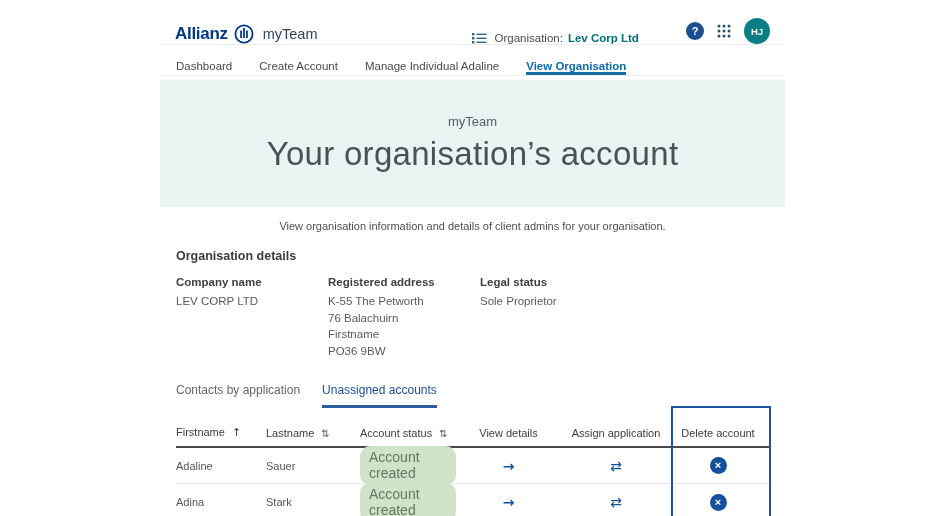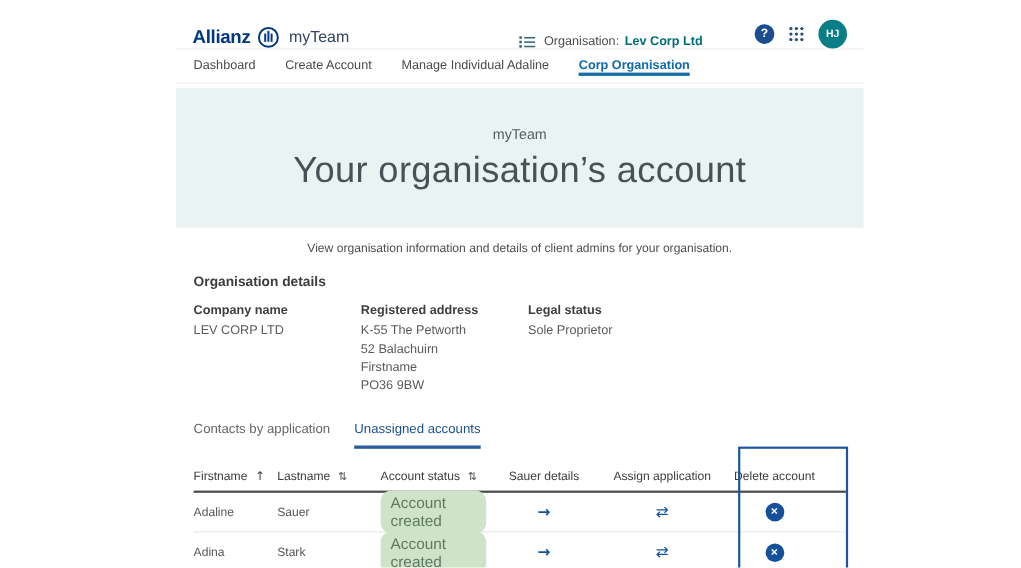--- a/index.html
+++ b/index.html
@@ -16,21 +16,21 @@
   .org-select { display:flex; align-items:center; margin-left:155px; cursor:pointer;margin-top:32px; }
   .org-icon { margin-right:7px; display:flex; align-items:center; }
   .org-label { font-size:11.5px; color:#4a4a4a; }
   .org-value { font-size:11.5px; font-weight:bold; color:#006d78; margin-left:5px; }
   .top-actions { margin-left:auto; display:flex; align-items:center; gap:13px; }
   .help-btn { width:18px; height:18px; border-radius:50%; background:#1b4e8f; color:#fff; font-size:11px; font-weight:bold; display:flex; align-items:center; justify-content:center; cursor:pointer; }
   .grid-btn { display:flex; align-items:center; cursor:pointer; }
   .avatar { width:26px; height:26px; border-radius:50%; background:#0a7e86; color:#fff; font-size:9.5px; font-weight:bold; display:flex; align-items:center; justify-content:center; cursor:pointer; }
 
   
-  .nav { display:flex; align-items:center; height:31px; padding:0 16px; border-bottom:1px solid #ededed; gap:27px; }
+  .nav { display:flex; align-items:flex-end; height:31px; padding:0 16px; border-bottom:1px solid #ededed; gap:27px; }
   .nav-item { display:flex; align-items:center; font-size:11.5px; color:#4a4a4a; border-bottom:3px solid transparent; cursor:pointer; padding-top:2px; }
   .nav-item.active { color:#0e6aa8; font-weight:bold; border-bottom-color:#166ea6; }
 
   
   .hero { margin-top:4px; height:127px; background:#e8f3f2; display:flex; flex-direction:column; align-items:center; justify-content:center; }
   .hero-eyebrow { font-size:13px; color:#546064; margin-bottom:6px; }
   .hero-title { font-size:33px; font-weight:300; color:#475257; letter-spacing:0.3px; }
 
   .intro { margin-top:13px; text-align:center; font-size:11px; color:#4e4e4e; }
 
@@ -47,21 +47,21 @@
   .tabs { margin:24px 16px 0; display:flex; gap:22px; border-bottom:1px solid transparent; }
   .tab { font-size:12px; color:#666; padding-bottom:8px; border-bottom:3px solid transparent; cursor:pointer; }
   .tab.active { color:#1b4f93; font-weight:normal; border-bottom-color:#2b5d9e; }
 
   
   .table { margin:10px 16px 0; width:593px; position:relative; }
   .trow { display:flex; align-items:center; }
   .thead { height:29px; border-bottom:2px solid #4a4a4a; font-size:11px; color:#3d3d3d; }
   .tbody-row { height:36px; font-size:11px; color:#565656; }
   .tbody-row.sep { border-bottom:1px solid #e6e6e6; }
-  .c0 { width:76px; } .c1 { width:94px; } .c2 { width:96px; }
+  .c0 { width:90px; } .c1 { width:94px; } .c2 { width:96px; }
   .c3 { width:105px; text-align:center; } .c4 { width:110px; text-align:center; } .c5 { width:94px; text-align:center; }
   .sort { font-family:"DejaVu Sans", sans-serif; color:#3c3c3c; margin-left:7px; font-size:11px; }
   .sort-both { font-size:10px; color:#555; }
   .glyph { font-family:"DejaVu Sans", sans-serif; }
   .pill { display:inline-block; background:#cfe3c9; color:#5e7a61; border-radius:10px; padding:3px 9px 4px; font-size:14px; }
   .go-arrow { color:#14519b; font-weight:bold; font-size:14px; cursor:pointer; }
   .assign-arrows { color:#14519b; font-size:14px; cursor:pointer; }
   .delete-btn { display:inline-flex; width:17px; height:17px; border-radius:50%; background:#15509c; color:#fff; font-size:11px; font-weight:bold; align-items:center; justify-content:center; cursor:pointer; line-height:1; }
   .col-highlight { position:absolute; left:495px; top:-13px; width:100px; height:calc(100% + 15px); border:2px solid #1d53a0; pointer-events:none; }
 </style>
@@ -122,41 +122,41 @@
         <div class="avatar">
           <span>HJ</span>
         </div>
       </div>
     </div>
 
     <div class="nav">
       <div class="nav-item">Dashboard</div>
       <div class="nav-item">Create Account</div>
       <div class="nav-item">Manage Individual Adaline</div>
-      <div class="nav-item active">Corp Organisation</div>
+      <div class="nav-item active">View Organisation</div>
     </div>
 
     <div class="hero">
       <div class="hero-eyebrow">myTeam</div>
       <div class="hero-title">Your organisation’s account</div>
     </div>
 
     <div class="intro">View organisation information and details of client admins for your organisation.</div>
 
     <div class="org-details">
       <div class="od-heading">Organisation details</div>
       <div class="od-fields">
         <div class="od-field-0">
           <div class="od-label">Company name</div>
           <div class="od-line">LEV CORP LTD</div>
         </div>
         <div class="od-field-1">
           <div class="od-label">Registered address</div>
           <div class="od-line">K-55 The Petworth</div>
-          <div class="od-line">52 Balachuirn</div>
+          <div class="od-line">76 Balachuirn</div>
           <div class="od-line">Firstname</div>
           <div class="od-line">PO36 9BW</div>
         </div>
         <div class="od-field-2">
           <div class="od-label">Legal status</div>
           <div class="od-line">Sole Proprietor</div>
         </div>
       </div>
     </div>
 
@@ -169,21 +169,21 @@
       <div class="trow thead">
         <div class="c0">
           <span>Firstname</span><span class="sort">↑</span>
         </div>
         <div class="c1">
           <span>Lastname</span><span class="sort sort-both">⇅</span>
         </div>
         <div class="c2">
           <span>Account status</span><span class="sort sort-both">⇅</span>
         </div>
-        <div class="c3">Sauer details</div>
+        <div class="c3">View details</div>
         <div class="c4">Assign application</div>
         <div class="c5">Delete account</div>
       </div>
 
       <div class="trow tbody-row sep">
         <div class="c0">Adaline</div>
         <div class="c1">Sauer</div>
         <div class="c2">
           <span class="pill">Account created</span>
         </div>

